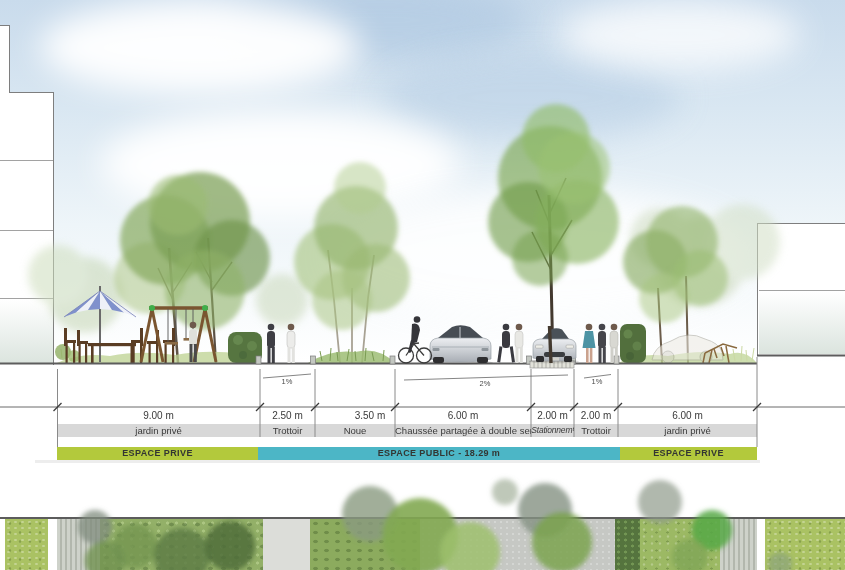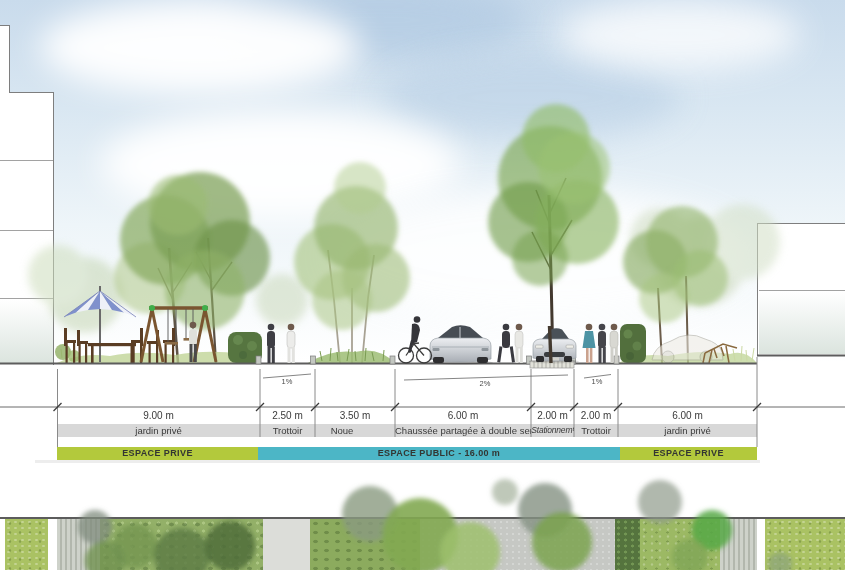--- a/index.html
+++ b/index.html
@@ -397,35 +397,35 @@
       <circle cx="562" cy="542" r="30" fill="#7ba34f" opacity=".85"></circle>
       <circle cx="660" cy="502" r="22" fill="#8e9a8a" opacity=".7"></circle>
       <circle cx="712" cy="530" r="20" fill="#55a844" opacity=".85"></circle>
       <circle cx="690" cy="557" r="18" fill="#7fa555" opacity=".8"></circle>
       <circle cx="780" cy="564" r="12" fill="#8aa27c" opacity=".7"></circle>
     </g>
   </svg>
 
   <div class="dimtext" style="left:57px;width:203px;">9.00 m</div>
   <div class="dimtext" style="left:260px;width:55px;">2.50 m</div>
-  <div class="dimtext" style="left:315px;width:80px;">3.50 m</div>
+  <div class="dimtext" style="left:315px;width:80px;padding-left:15px;">3.50 m</div>
   <div class="dimtext" style="left:395px;width:136px;">6.00 m</div>
   <div class="dimtext" style="left:531px;width:43px;">2.00 m</div>
   <div class="dimtext" style="left:574px;width:44px;">2.00 m</div>
   <div class="dimtext" style="left:618px;width:139px;">6.00 m</div>
 
   <div class="lbltext" style="left:57px;width:203px;">jardin privé</div>
   <div class="lbltext" style="left:260px;width:55px;">Trottoir</div>
-  <div class="lbltext" style="left:302px;width:80px;">Noue</div>
+  <div class="lbltext" style="left:315px;width:80px;">Noue</div>
   <div class="lbltext" style="left:395px;width:136px;">Chaussée partagée à double sens</div>
   <div class="lbltext tight" style="left:531px;width:43px;">Stationnemᵗ</div>
   <div class="lbltext" style="left:574px;width:44px;">Trottoir</div>
   <div class="lbltext" style="left:618px;width:139px;">jardin privé</div>
 
   <div class="barlabel" style="left:57px;width:201px;">ESPACE PRIVE</div>
-  <div class="barlabel" style="left:258px;width:362px;">ESPACE PUBLIC - 16.00 m</div>
+  <div class="barlabel" style="left:258px;width:362px;">ESPACE PUBLIC - 18.29 m</div>
   <div class="barlabel" style="left:620px;width:137px;">ESPACE PRIVE</div>
 
   <div class="slope" style="left:274px;top:377px;">1%</div>
   <div class="slope" style="left:472px;top:379px;">2%</div>
   <div class="slope" style="left:584px;top:377px;">1%</div>
 
 </div>
 
 </body></html>

